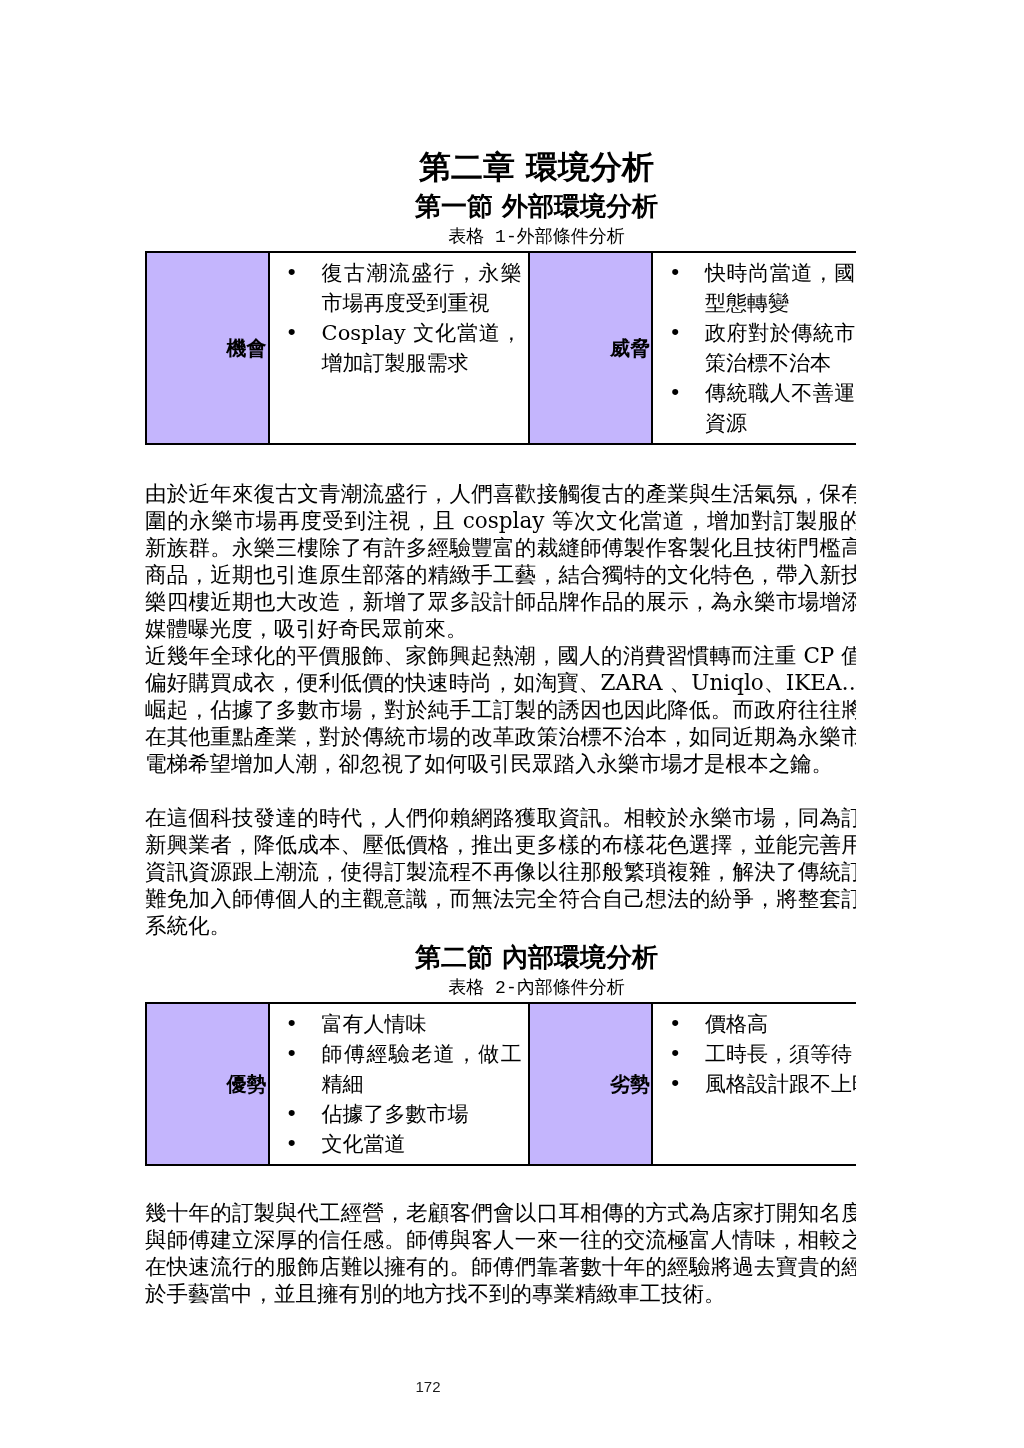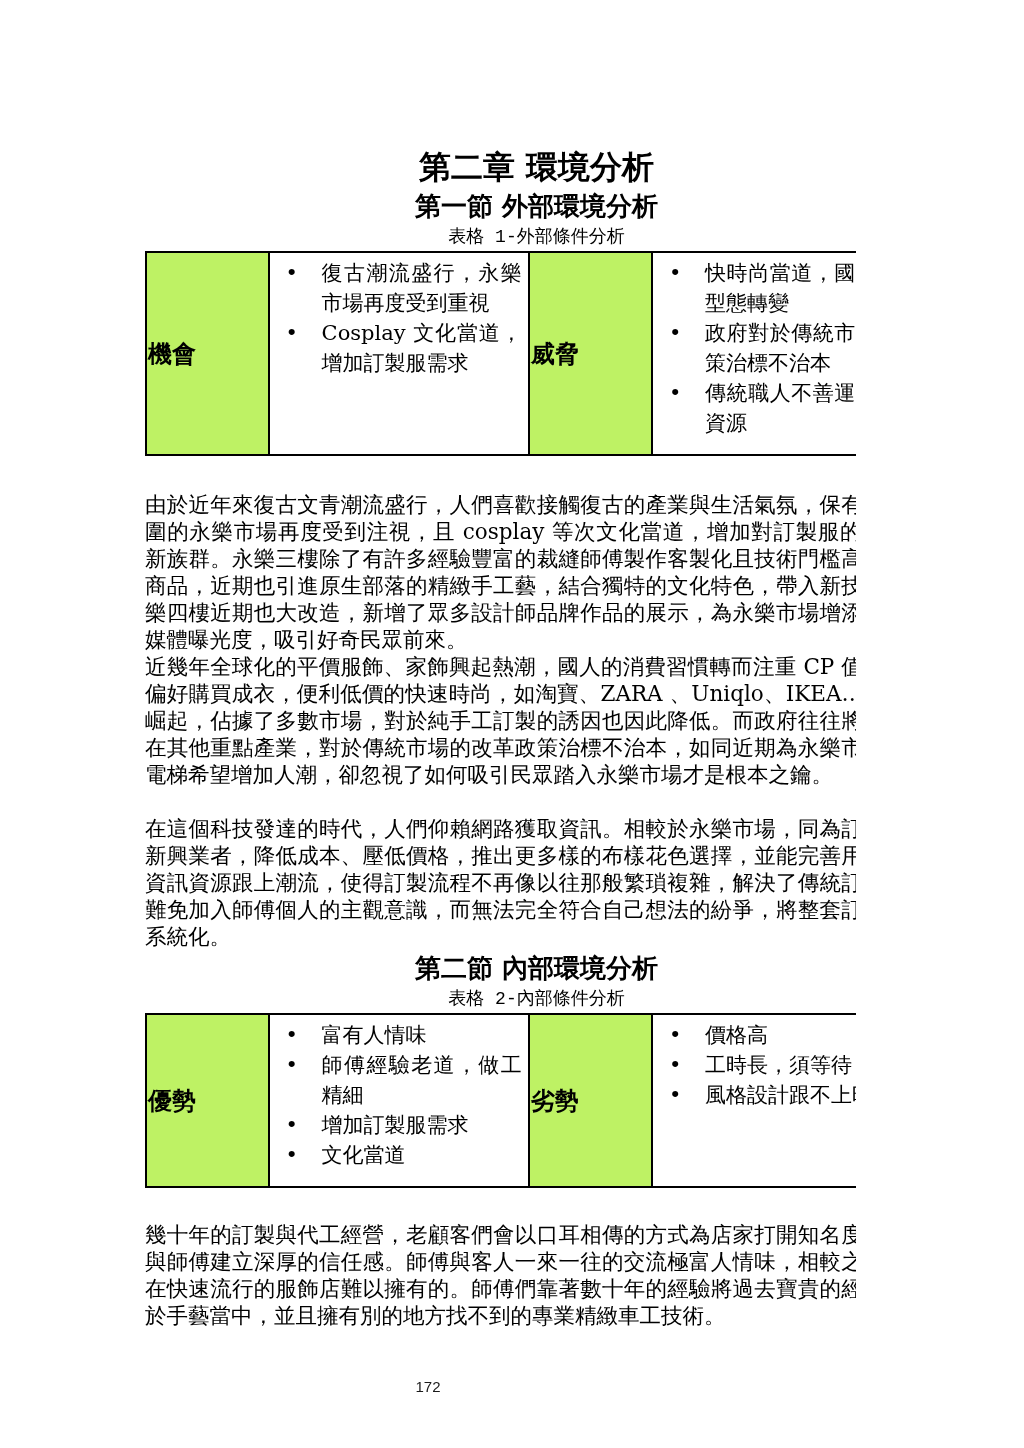--- a/index.html
+++ b/index.html
@@ -9,24 +9,24 @@
   }
   .content { position:absolute; left:145px; top:148px; width:783px; }
 
   .chapter-title { font-size:32px; font-weight:700; text-align:center; line-height:38px; margin:0 0 4px 0; }
   .section-title { font-size:26px; font-weight:700; text-align:center; line-height:32px; margin:0 0 4px 0; }
   .table-caption { font-size:18px; text-align:center; line-height:23px; margin:0 0 2px 0;font-family:Liberation Mono, monospace; }
 
   table.swot { width:100%; border-collapse:collapse; table-layout:fixed; }
   table.swot td { border:2px solid #000000; }
   table.swot td.hdr {
-    background:#bef264; font-weight:700; font-size:24px;
-    text-align:left; vertical-align:middle;
+    background:#c4b5fd; font-weight:700; font-size:20px;
+    text-align:right; vertical-align:middle;
   }
-  table.swot td.cells { vertical-align:top; padding:5px 6px 16px 0; background:#ffffff; }
+  table.swot td.cells { vertical-align:top; padding:5px 6px 5px 0; background:#ffffff; }
   table.t1 td { height:176px; }
   table.t2 td { height:146px; }
 
   ul.bullets { list-style:none; margin:0; padding:0; }
   ul.bullets li {
     position:relative; font-size:21px; line-height:30px;
     padding-left:52px; text-align:justify;
   }
   ul.bullets li::before { content:"\2022"; position:absolute; left:16px; }
 
@@ -101,21 +101,21 @@
         <col style="width:15.8%">
           <col style="width:35.2%">
       </colgroup>
       <tbody>
           <tr>
         <td class="hdr">優勢</td>
         <td class="cells">
           <ul class="bullets">
                 <li>富有人情味</li>
                 <li>師傅經驗老道，做工精細</li>
-                <li>增加訂製服需求</li>
+                <li>佔據了多數市場</li>
                 <li>文化當道</li>
               </ul>
         </td>
         <td class="hdr">劣勢</td>
         <td class="cells">
           <ul class="bullets">
                 <li>價格高</li>
                 <li>工時長，須等待</li>
                 <li>風格設計跟不上時代</li>
               </ul>

